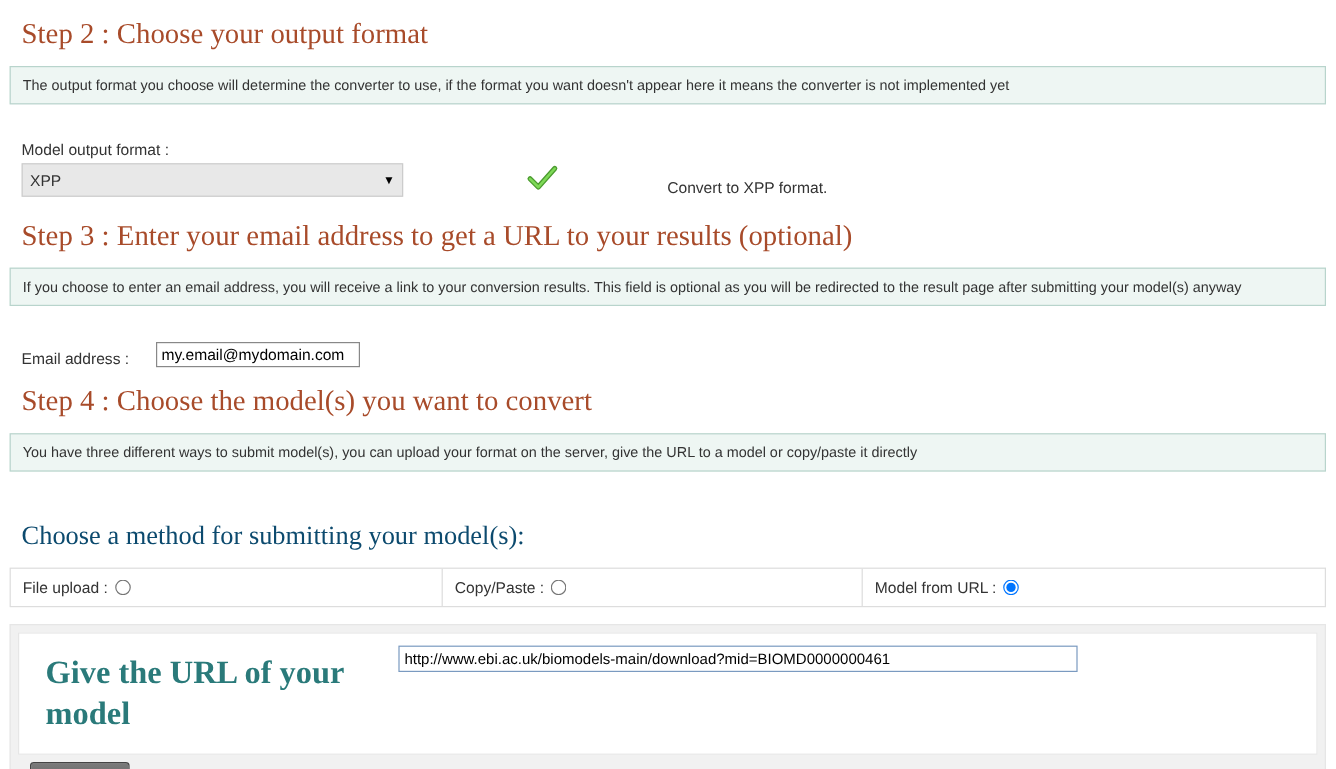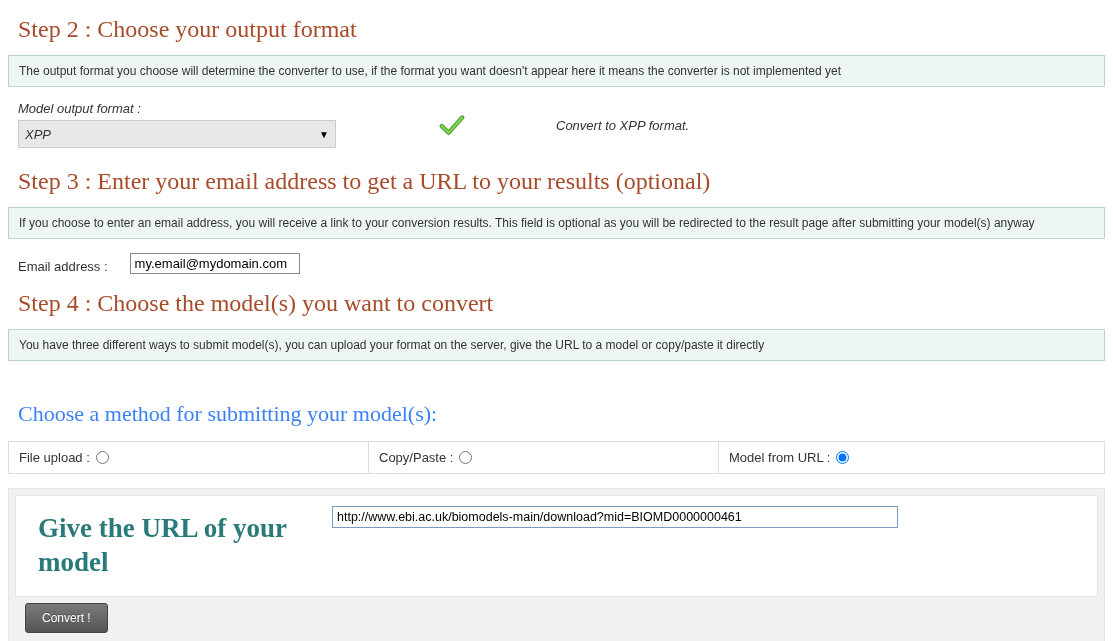--- a/index.html
+++ b/index.html
@@ -17,21 +17,21 @@
     font-weight: 300;
     color: #a84b2a;
     margin: 8px 0 12px 10px;
   }
   .info-box {
     border: 1px solid #b8d4cc;
     background: #eef6f3;
     padding: 8px 10px;
     font-size: 12px;
     color: #333;
-    margin: 0 0 14px 0;
+    margin: 0 0 30px 0;
   }
   .form-row {
     margin: 0 0 16px 10px;
     display: flex;
     align-items: flex-end;
     gap: 22px;
   }
   .form-label {
     font-size: 13px;
     color: #333;
@@ -47,25 +47,24 @@
     padding: 0 6px;
     font-size: 13px;
     cursor: pointer;
   }
   .select-caret {
     font-size: 10px;
     color: #000;
   }
   .output-row {
     display: flex;
-    align-items: center;
+    align-items: flex-end;
     gap: 90px;
     margin-left: 10px;
     margin-bottom: 20px;
-    font-style: italic;
   }
   .output-left { width: 330px; }
   .output-left .form-label { display:block; margin-bottom:4px; }
   .check-cell { padding-top: 6px; }
   .convert-desc {
     font-size: 13px;
     color: #333;
     padding-top: 2px;
   }
   .checkmark { width: 28px; height: 24px; }
@@ -74,21 +73,21 @@
     height: 21px;
     font-size: 13px;
     padding: 1px 4px;
     border: 1px solid #888;
     font-family: Arial, sans-serif;
   }
   .subheader {
     font-family: Georgia, 'Times New Roman', serif;
     font-size: 22px;
     font-weight: 300;
-    color: #3b82f6;
+    color: #0c4a6e;
     margin: 40px 0 14px 10px;
   }
   .method-row {
     display: flex;
     border: 1px solid #ddd;
     margin-bottom: 14px;
   }
   .method-cell {
     flex: 1;
     padding: 8px 10px;

